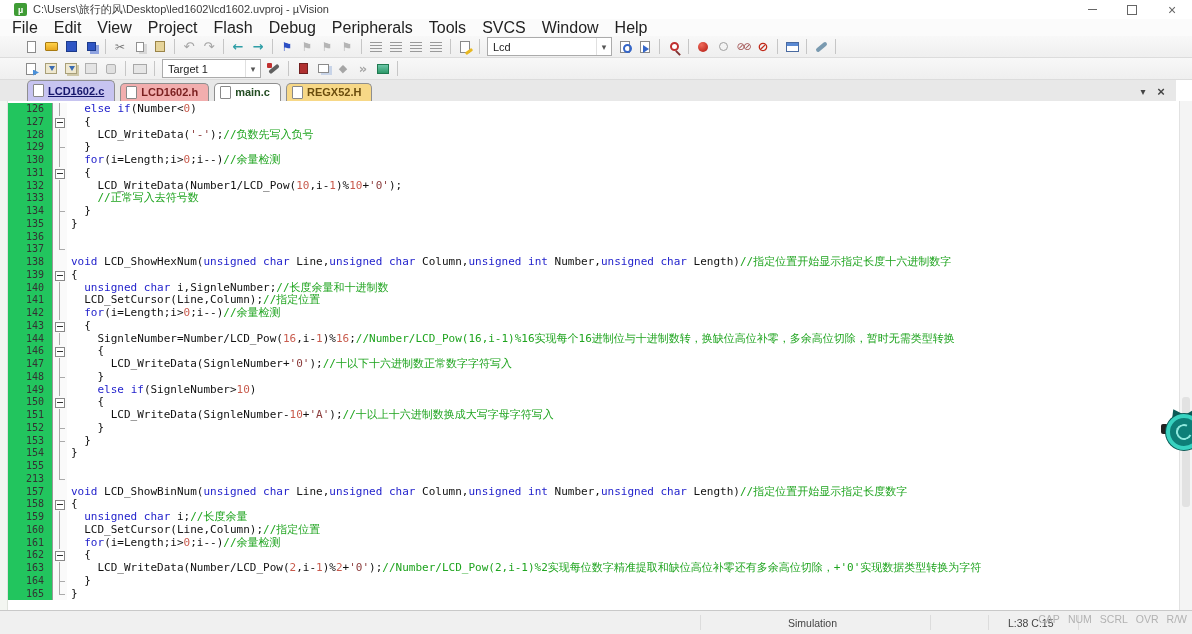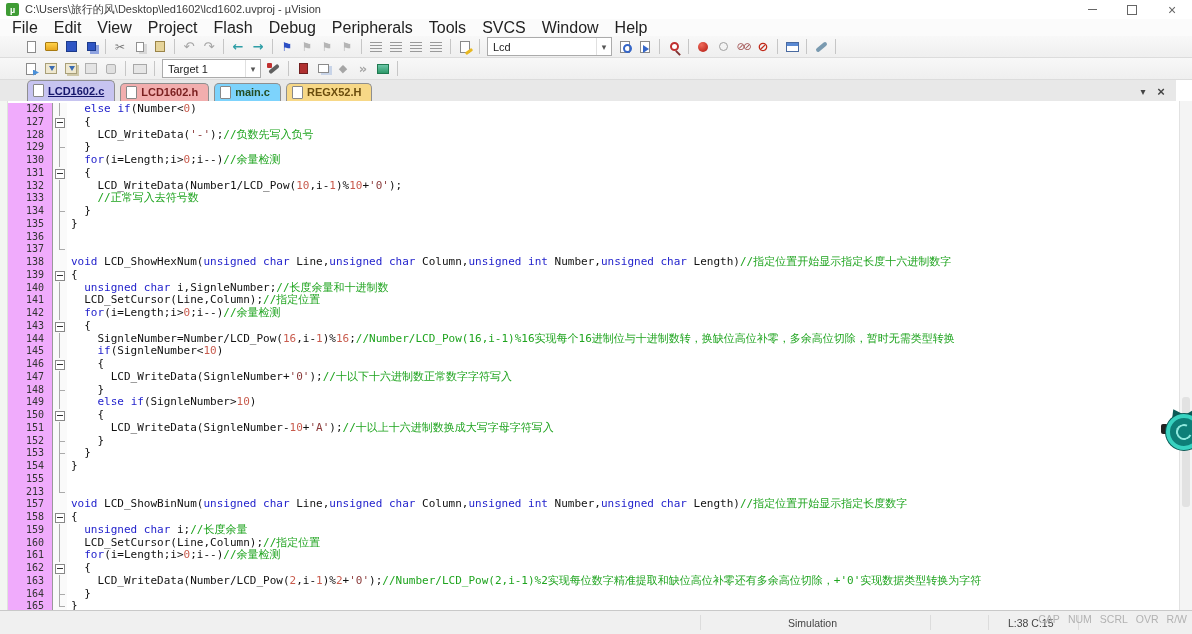--- a/index.html
+++ b/index.html
@@ -1,20 +1,20 @@
 <!DOCTYPE html>
 <html style="--kw: #2323cc; --comment: #1fa41f; --number: #c85b4d; --char: #8a3a3a; --tab_active_bg: #c7c4f0; --tab_header_bg: #f2aeae; --tab_main_bg: #bfd8b0; --tab_reg_bg: #f7d887;"><head>
 <meta charset="utf-8">
 <style>
   html,body{margin:0;padding:0}
   body{width:1192px;height:634px;position:relative;overflow:hidden;background:#fff;
        font-family:"Liberation Sans",sans-serif;-webkit-font-smoothing:antialiased}
   
   #titlebar{position:absolute;left:0;top:0;right:0;height:19px;background:#ffffff;
-            display:flex;align-items:center;padding-left:6px;font-size:11px;color:#3c3c3c;border-bottom:1px solid #ececec}
+            display:flex;align-items:center;padding-left:14px;font-size:11px;color:#3c3c3c;border-bottom:1px solid #ececec}
   #app-icon{width:13px;height:13px;background:#3f9c35;border-radius:2px;color:#fff;font-size:9px;font-weight:bold;
             display:flex;align-items:center;justify-content:center;margin-right:6px}
   #app-icon::before{content:"µ"}
   .wbtn{position:absolute;top:0;width:40px;height:19px;display:flex;align-items:center;justify-content:center;color:#666}
   #btn-min{right:80px}#btn-max{right:40px}#btn-close{right:0}
   #btn-min::before{content:"";width:9px;border-top:1px solid #666}
   #btn-max::before{content:"";width:8px;height:8px;border:1px solid #666}
   #btn-close::before{content:"×";font-size:14px;line-height:1}
   
   #menubar{position:absolute;left:0;top:19px;right:0;height:17px;background:#fbfbfb;display:flex;align-items:center;
@@ -90,21 +90,21 @@
   .tabbar-btn{position:absolute;top:4px;width:14px;height:14px;display:flex;align-items:center;justify-content:center;color:#444}
   #tab-menu-btn{right:26px}#tab-close-btn{right:8px}
   #tab-menu-btn::before{content:"▾";font-size:10px}
   #tab-close-btn::before{content:"×";font-size:13px;font-weight:bold}
   
   #editor{position:absolute;left:0;top:101px;right:0;bottom:23px;background:#fff;overflow:hidden;
           font-family:"DejaVu Sans Mono",monospace}
   #leftstrip{position:absolute;left:0;top:0;bottom:0;width:7px;background:#f3f6f1;border-right:1px solid #dfe3dc}
   #code{position:absolute;left:8px;top:2px;right:13px}
   .crow{display:flex;height:12.75px;line-height:12.75px;white-space:pre}
-  .ln{width:45px;flex:none;text-align:right;padding-right:8px;background:#f0abfc;color:#333;
+  .ln{width:45px;flex:none;text-align:right;padding-right:8px;background:#22c55e;color:#333;
       border-right:1px solid #9a9a9a;font-size:10px;box-sizing:border-box}
   .fold{width:14px;flex:none;position:relative;background:#fafafa}
   .f-bar::before,.f-tick::before{content:"";position:absolute;left:6px;top:0;bottom:0;border-left:1px solid #aaa}
   .f-end::before{content:"";position:absolute;left:6px;top:0;height:7px;border-left:1px solid #aaa}
   .f-tick::after,.f-end::after{content:"";position:absolute;left:6px;top:6px;width:6px;border-top:1px solid #aaa}
   .fb{position:absolute;left:2px;top:2px;width:8px;height:8px;background:#fff;border:1px solid #888}
   .fb::after{content:"";position:absolute;left:1px;right:1px;top:3px;border-top:1px solid #333}
   .ctext{padding-left:4px;font-size:11px;color:#111}
   .sg-k{color:var(--kw,#2222cc)}
   .sg-c{color:var(--comment,#1fa41f)}
@@ -238,21 +238,21 @@
 <div id="tabbar">
   <div id="tabbar-tabs">
       <div class="tab active" style="background: rgb(199, 196, 240); color: rgb(22, 22, 107);">
         <span class="tab-doc"></span>
         <span class="tab-label">LCD1602.c</span>
       </div>
       <div class="tab" style="background: rgb(242, 174, 174); color: rgb(122, 31, 31);">
         <span class="tab-doc"></span>
         <span class="tab-label">LCD1602.h</span>
       </div>
-      <div class="tab" style="background: #7dd3fc; color: rgb(35, 77, 35);">
+      <div class="tab" style="background: #ffffff; color: rgb(35, 77, 35);">
         <span class="tab-doc"></span>
         <span class="tab-label">main.c</span>
       </div>
       <div class="tab" style="background: rgb(247, 216, 135); color: rgb(107, 77, 14); align-items: center;">
         <span class="tab-doc"></span>
         <span class="tab-label">REGX52.H</span>
       </div>
     </div>
   <span class="tabbar-btn" id="tab-menu-btn"></span>
   <span class="tabbar-btn" id="tab-close-btn"></span>
@@ -273,21 +273,20 @@
       <div class="crow"><span class="ln">135</span><span class="fold f-bar"></span><span class="ctext"><span class="sg-p">}</span></span></div>
       <div class="crow"><span class="ln">136</span><span class="fold f-bar"></span><span class="ctext"></span></div>
       <div class="crow"><span class="ln">137</span><span class="fold f-end"></span><span class="ctext"></span></div>
       <div class="crow"><span class="ln">138</span><span class="fold f-no"></span><span class="ctext"><span class="sg-k">void</span><span class="sg-p"> LCD_ShowHexNum(</span><span class="sg-k">unsigned</span><span class="sg-p"> </span><span class="sg-k">char</span><span class="sg-p"> Line,</span><span class="sg-k">unsigned</span><span class="sg-p"> </span><span class="sg-k">char</span><span class="sg-p"> Column,</span><span class="sg-k">unsigned</span><span class="sg-p"> </span><span class="sg-k">int</span><span class="sg-p"> Number,</span><span class="sg-k">unsigned</span><span class="sg-p"> </span><span class="sg-k">char</span><span class="sg-p"> Length)</span><span class="sg-c">//指定位置开始显示指定长度十六进制数字</span></span></div>
       <div class="crow"><span class="ln">139</span><span class="fold f-open"><i class="fb"></i></span><span class="ctext"><span class="sg-p">{</span></span></div>
       <div class="crow"><span class="ln">140</span><span class="fold f-bar"></span><span class="ctext"><span class="sg-p">  </span><span class="sg-k">unsigned</span><span class="sg-p"> </span><span class="sg-k">char</span><span class="sg-p"> i,SignleNumber;</span><span class="sg-c">//长度余量和十进制数</span></span></div>
       <div class="crow"><span class="ln">141</span><span class="fold f-bar"></span><span class="ctext"><span class="sg-p">  LCD_SetCursor(Line,Column);</span><span class="sg-c">//指定位置</span></span></div>
       <div class="crow"><span class="ln">142</span><span class="fold f-bar"></span><span class="ctext"><span class="sg-p">  </span><span class="sg-k">for</span><span class="sg-p">(i=Length;i&gt;</span><span class="sg-n">0</span><span class="sg-p">;i--)</span><span class="sg-c">//余量检测</span></span></div>
       <div class="crow"><span class="ln">143</span><span class="fold f-open"><i class="fb"></i></span><span class="ctext"><span class="sg-p">  {</span></span></div>
       <div class="crow"><span class="ln">144</span><span class="fold f-bar"></span><span class="ctext"><span class="sg-p">    SignleNumber=Number/LCD_Pow(</span><span class="sg-n">16</span><span class="sg-p">,i-</span><span class="sg-n">1</span><span class="sg-p">)%</span><span class="sg-n">16</span><span class="sg-p">;</span><span class="sg-c">//Number/LCD_Pow(16,i-1)%16实现每个16进制位与十进制数转，换缺位高位补零，多余高位切除，暂时无需类型转换</span></span></div>
-      <div class="crow"><span class="ln">145</span><span class="fold f-bar"></span><span class="ctext"><span class="sg-p">    </span><span class="sg-k">if</span><span class="sg-p">(SignleNumber&lt;</span><span class="sg-n">10</span><span class="sg-p">)</span></span></div>
       <div class="crow"><span class="ln">146</span><span class="fold f-open"><i class="fb"></i></span><span class="ctext"><span class="sg-p">    {</span></span></div>
       <div class="crow"><span class="ln">147</span><span class="fold f-bar"></span><span class="ctext"><span class="sg-p">      LCD_WriteData(SignleNumber+</span><span class="sg-s">'0'</span><span class="sg-p">);</span><span class="sg-c">//十以下十六进制数正常数字字符写入</span></span></div>
       <div class="crow"><span class="ln">148</span><span class="fold f-tick"></span><span class="ctext"><span class="sg-p">    }</span></span></div>
       <div class="crow"><span class="ln">149</span><span class="fold f-bar"></span><span class="ctext"><span class="sg-p">    </span><span class="sg-k">else</span><span class="sg-p"> </span><span class="sg-k">if</span><span class="sg-p">(SignleNumber&gt;</span><span class="sg-n">10</span><span class="sg-p">)</span></span></div>
       <div class="crow"><span class="ln">150</span><span class="fold f-open"><i class="fb"></i></span><span class="ctext"><span class="sg-p">    {</span></span></div>
       <div class="crow"><span class="ln">151</span><span class="fold f-bar"></span><span class="ctext"><span class="sg-p">      LCD_WriteData(SignleNumber-</span><span class="sg-n">10</span><span class="sg-p">+</span><span class="sg-s">'A'</span><span class="sg-p">);</span><span class="sg-c">//十以上十六进制数换成大写字母字符写入</span></span></div>
       <div class="crow"><span class="ln">152</span><span class="fold f-tick"></span><span class="ctext"><span class="sg-p">    }</span></span></div>
       <div class="crow"><span class="ln">153</span><span class="fold f-tick"></span><span class="ctext"><span class="sg-p">  }</span></span></div>
       <div class="crow"><span class="ln">154</span><span class="fold f-bar"></span><span class="ctext"><span class="sg-p">}</span></span></div>
       <div class="crow"><span class="ln">155</span><span class="fold f-bar"></span><span class="ctext"></span></div>

